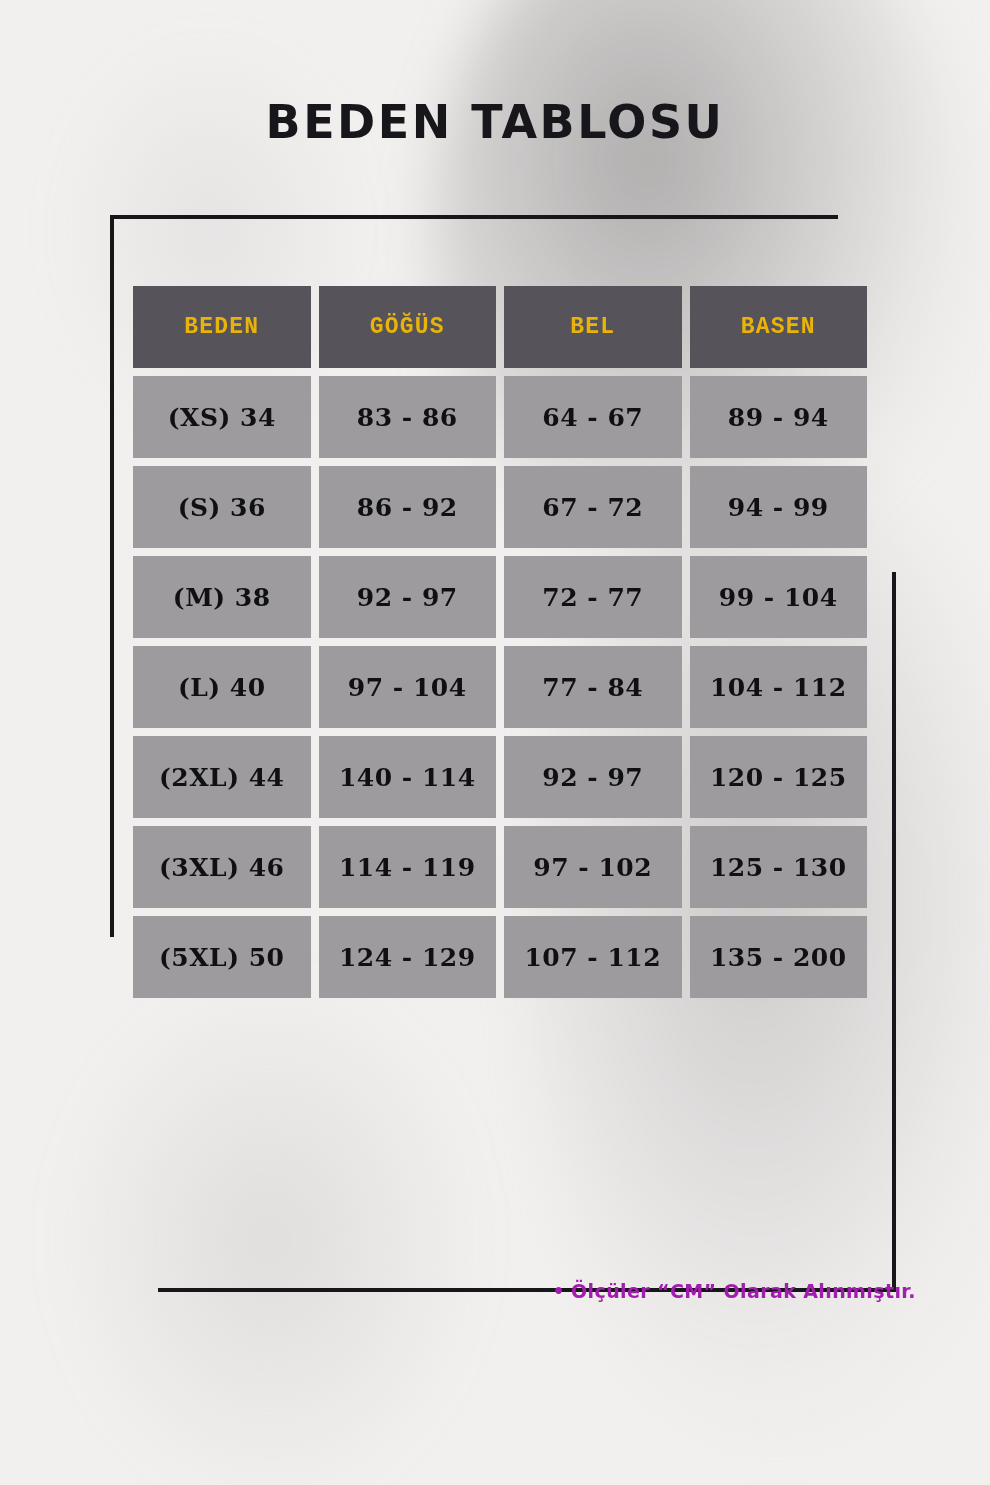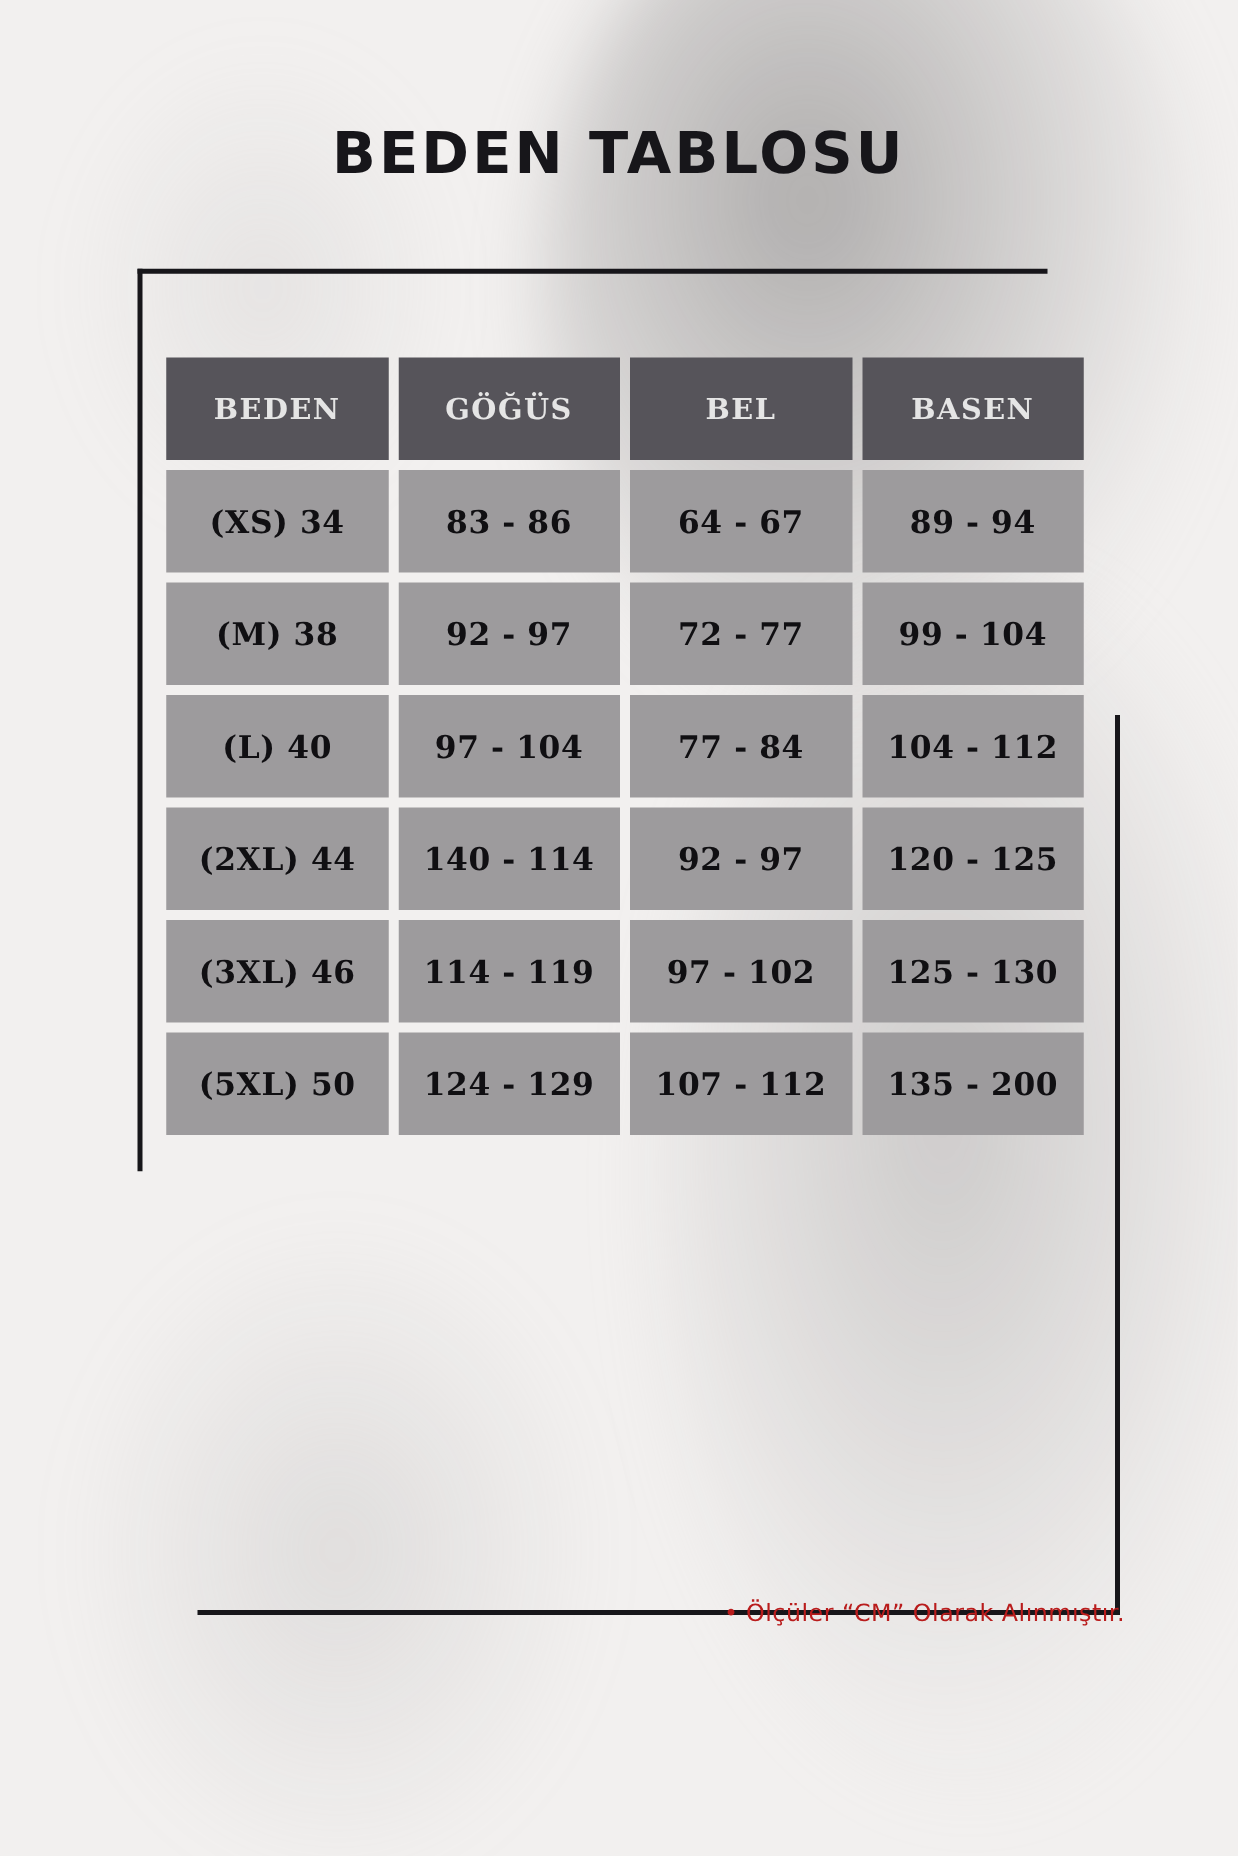--- a/index.html
+++ b/index.html
@@ -105,44 +105,45 @@
   table.size-table th,
   table.size-table td {
     height: 80px;
     text-align: center;
     vertical-align: middle;
     font-family: "DejaVu Serif", serif;
     font-weight: bold;
   }
   table.size-table th {
     background: #56545a;
-    color: #e5e5e5;
+    color: #eab308;
     font-size: 23px;
     letter-spacing: 1.2px;
+    font-family: Liberation Mono, monospace;
   }
   table.size-table td {
     background: #9d9b9d;
     color: #100f12;
     font-size: 25px;
     letter-spacing: 0.5px;
   }
   col.c1 { width: 177px; }
   col.c2 { width: 177px; }
   col.c3 { width: 177px; }
   col.c4 { width: 177px; }
 
   .footnote {
     position: absolute;
     top: 1280px;
-    left: 0;
+    left: 16px;
     width: 900px;
     text-align: right;
     font-size: 19px;
-    font-weight: normal;
-    color: #b91c1c;
+    font-weight: bold;
+    color: #a21caf;
     letter-spacing: 0.4px;
     font-family: "DejaVu Sans", sans-serif;
   }
   .footnote .dot {
     font-size: 19px;
     margin-right: 6px;
   }
 </style>
 </head>
 <body>
@@ -178,20 +179,26 @@
         </tr>
       </thead>
       <tbody>
         <tr>
           <td>(XS) 34</td>
           <td>83 - 86</td>
           <td>64 - 67</td>
           <td>89 - 94</td>
         </tr>
         <tr>
+          <td>(S) 36</td>
+          <td>86 - 92</td>
+          <td>67 - 72</td>
+          <td>94 - 99</td>
+        </tr>
+        <tr>
           <td>(M) 38</td>
           <td>92 - 97</td>
           <td>72 - 77</td>
           <td>99 - 104</td>
         </tr>
         <tr>
           <td>(L) 40</td>
           <td>97 - 104</td>
           <td>77 - 84</td>
           <td>104 - 112</td>

